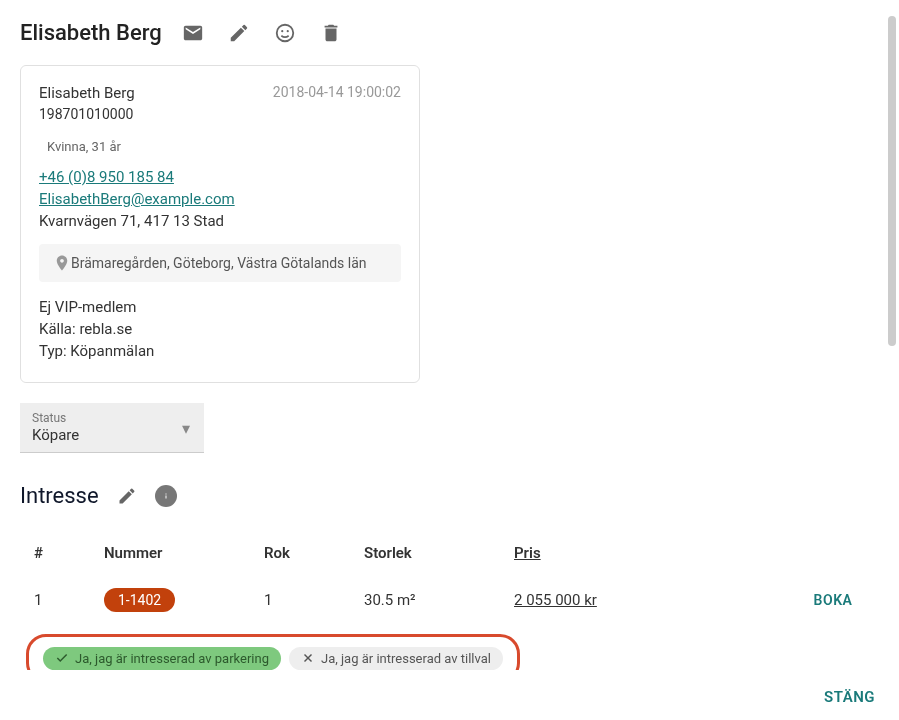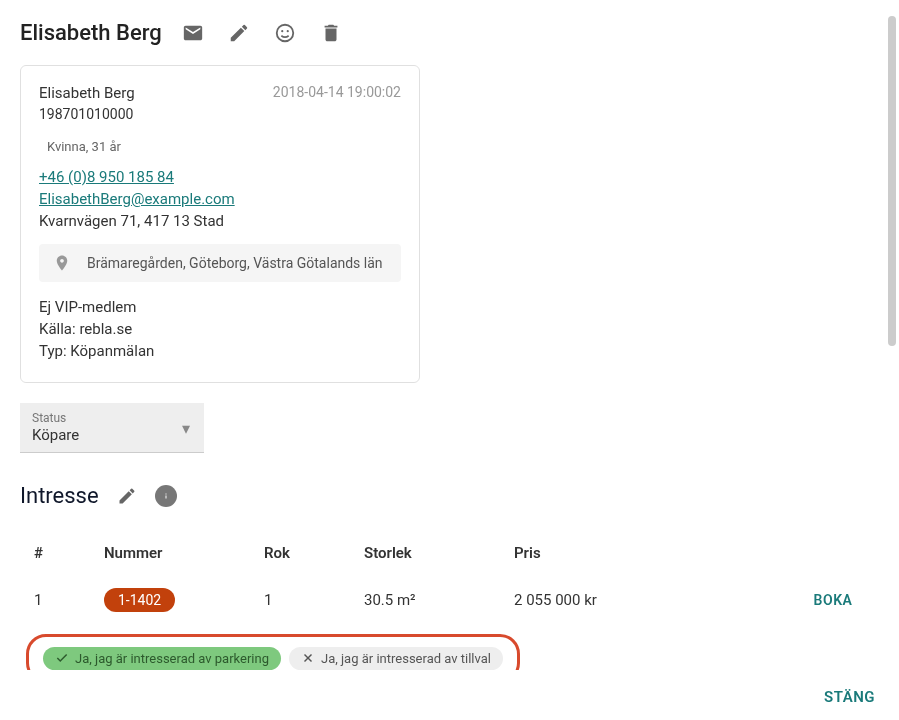--- a/index.html
+++ b/index.html
@@ -86,21 +86,21 @@
       color: #333;
       margin-bottom: 14px;
       margin-top: 4px;
     }
     .location-box {
       background: #f5f5f5;
       border-radius: 4px;
       padding: 10px 14px;
       display: flex;
       align-items: center;
-      gap: 16px;
+      gap: 0;
       margin-bottom: 16px;
     }
     .location-icon {
       color: #999;
       width: 18px;
       height: 18px;
     }
     .location-text {
       font-size: 14px;
       color: #555;
@@ -178,21 +178,21 @@
       display: flex;
       padding: 14px 14px;
       align-items: center;
       font-size: 15px;
       color: #333;
     }
     .col-num { width: 70px; }
     .col-nummer { width: 160px; }
     .col-rok { width: 100px; }
     .col-storlek { width: 150px; }
-    .col-pris { width: 200px; flex: 1; }
+    .col-pris { width: 200px; flex: 1; text-decoration: underline; }
     .col-action { width: 100px; text-align: center; }
     .badge-green {
       background: #c2410c;
       color: #fff;
       padding: 4px 14px;
       border-radius: 14px;
       font-size: 14px;
       display: inline-block;
     }
     .boka-link {

